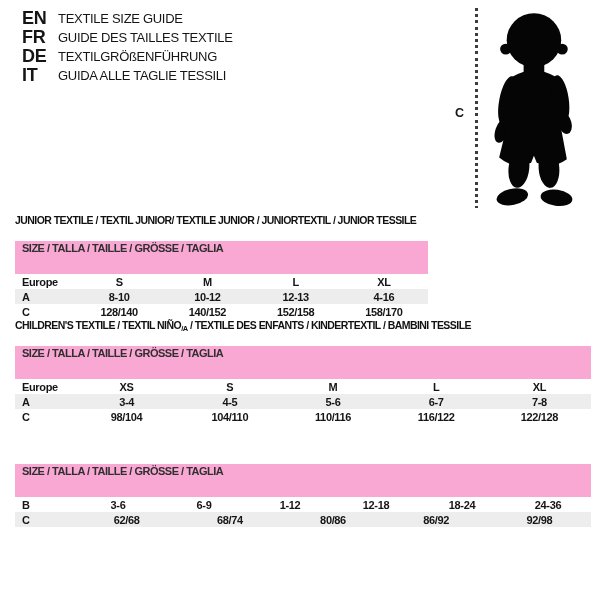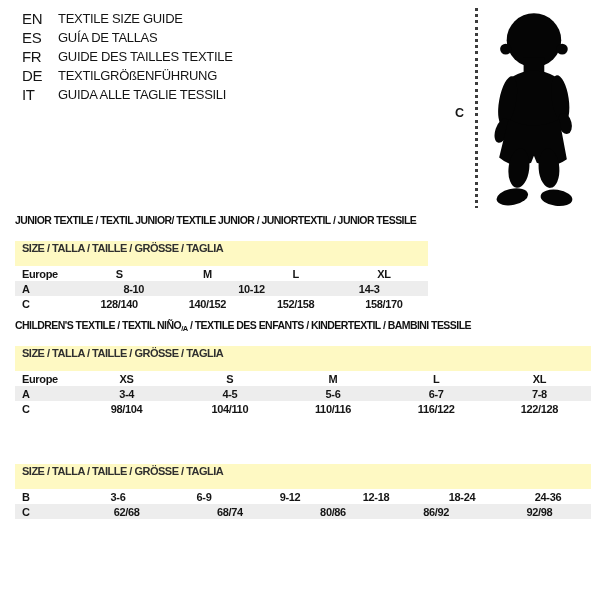--- a/index.html
+++ b/index.html
@@ -3,21 +3,21 @@
 <meta charset="utf-8">
 <style>
   html,body { margin:0; padding:0; }
   .page {
     position:relative; width:600px; height:600px; background:#ffffff;
     color:#151515; font-family:"Liberation Sans", sans-serif; overflow:hidden;
   }
   
   .lang-block { position:absolute; left:22px; top:9px; }
   .lang-row { display:flex; height:19px; align-items:center; }
-  .lang-code { width:36px; font-weight:normal; font-size:15px; letter-spacing:-0.3px; }
+  .lang-code { width:36px; font-weight:bold; font-size:18px; letter-spacing:-0.3px; }
   .lang-label { font-weight:normal; font-size:13px; letter-spacing:-0.3px; white-space:nowrap; }
 
   
   .height-line {
     position:absolute; left:475px; top:8px; width:2.5px; height:200px;
     background:repeating-linear-gradient(to bottom,#3c3c3c 0 3px,transparent 3px 6.2px);
   }
   .height-c { position:absolute; left:455px; top:106px; font-weight:bold; font-size:12.5px; }
   .baby { position:absolute; left:486px; top:7px; }
 
@@ -30,21 +30,21 @@
   .t2 { top:319px; }
   .t3 { top:421px; line-height:17px; }
   .sub { font-size:7.5px; vertical-align:-2px; }
 
   
   .size-table { position:absolute; left:15px; font-size:11px; font-weight:bold; letter-spacing:-0.35px; }
   .w1 { width:413px; top:241px; }
   .w2 { width:576px; top:346px; }
   .w3 { width:576px; top:464px; }
   .st-header {
-    height:25px; line-height:15px; background:#fef9c3; padding-left:7px;
+    height:33px; line-height:15px; background:#f9a8d4; padding-left:7px;
     color:#2f2f2f; letter-spacing:-0.5px;
   }
   .st-row { display:flex; height:15px; line-height:17px; }
   .st-row.alt { background:#ededed; }
   .st-label { width:60px; padding-left:7px; box-sizing:border-box; }
   .st-cell { flex:1 1 0; text-align:center; }
 
   
   .legend {
     position:absolute; left:21px; top:533px; font-weight:bold; font-size:10.5px;
@@ -53,24 +53,20 @@
 </style>
 </head>
 <body>
 
 <div class="page">
 
   <div class="lang-block">
     <div class="lang-row">
       <span class="lang-code">EN</span>
       <span class="lang-label">TEXTILE SIZE GUIDE</span>
-    </div>
-    <div class="lang-row">
-      <span class="lang-code">ES</span>
-      <span class="lang-label">GUÍA DE TALLAS</span>
     </div>
     <div class="lang-row">
       <span class="lang-code">FR</span>
       <span class="lang-label">GUIDE DES TAILLES TEXTILE</span>
     </div>
     <div class="lang-row">
       <span class="lang-code">DE</span>
       <span class="lang-label">TEXTILGRÖßENFÜHRUNG</span>
     </div>
     <div class="lang-row">
@@ -107,21 +103,22 @@
       <span class="st-label">Europe</span>
       <span class="st-cell">S</span>
       <span class="st-cell">M</span>
       <span class="st-cell">L</span>
       <span class="st-cell">XL</span>
     </div>
     <div class="st-row alt">
       <span class="st-label">A</span>
       <span class="st-cell">8-10</span>
       <span class="st-cell">10-12</span>
-      <span class="st-cell">14-3</span>
+      <span class="st-cell">12-13</span>
+      <span class="st-cell">4-16</span>
     </div>
     <div class="st-row">
       <span class="st-label">C</span>
       <span class="st-cell">128/140</span>
       <span class="st-cell">140/152</span>
       <span class="st-cell">152/158</span>
       <span class="st-cell">158/170</span>
     </div>
   </div>
 
@@ -155,21 +152,21 @@
       <span class="st-cell">122/128</span>
     </div>
   </div>
 
   <div class="size-table w3">
     <div class="st-header">SIZE / TALLA / TAILLE / GRÖSSE / TAGLIA</div>
     <div class="st-row">
       <span class="st-label">B</span>
       <span class="st-cell">3-6</span>
       <span class="st-cell">6-9</span>
-      <span class="st-cell">9-12</span>
+      <span class="st-cell">1-12</span>
       <span class="st-cell">12-18</span>
       <span class="st-cell">18-24</span>
       <span class="st-cell">24-36</span>
     </div>
     <div class="st-row alt">
       <span class="st-label">C</span>
       <span class="st-cell">62/68</span>
       <span class="st-cell">68/74</span>
       <span class="st-cell">80/86</span>
       <span class="st-cell">86/92</span>

